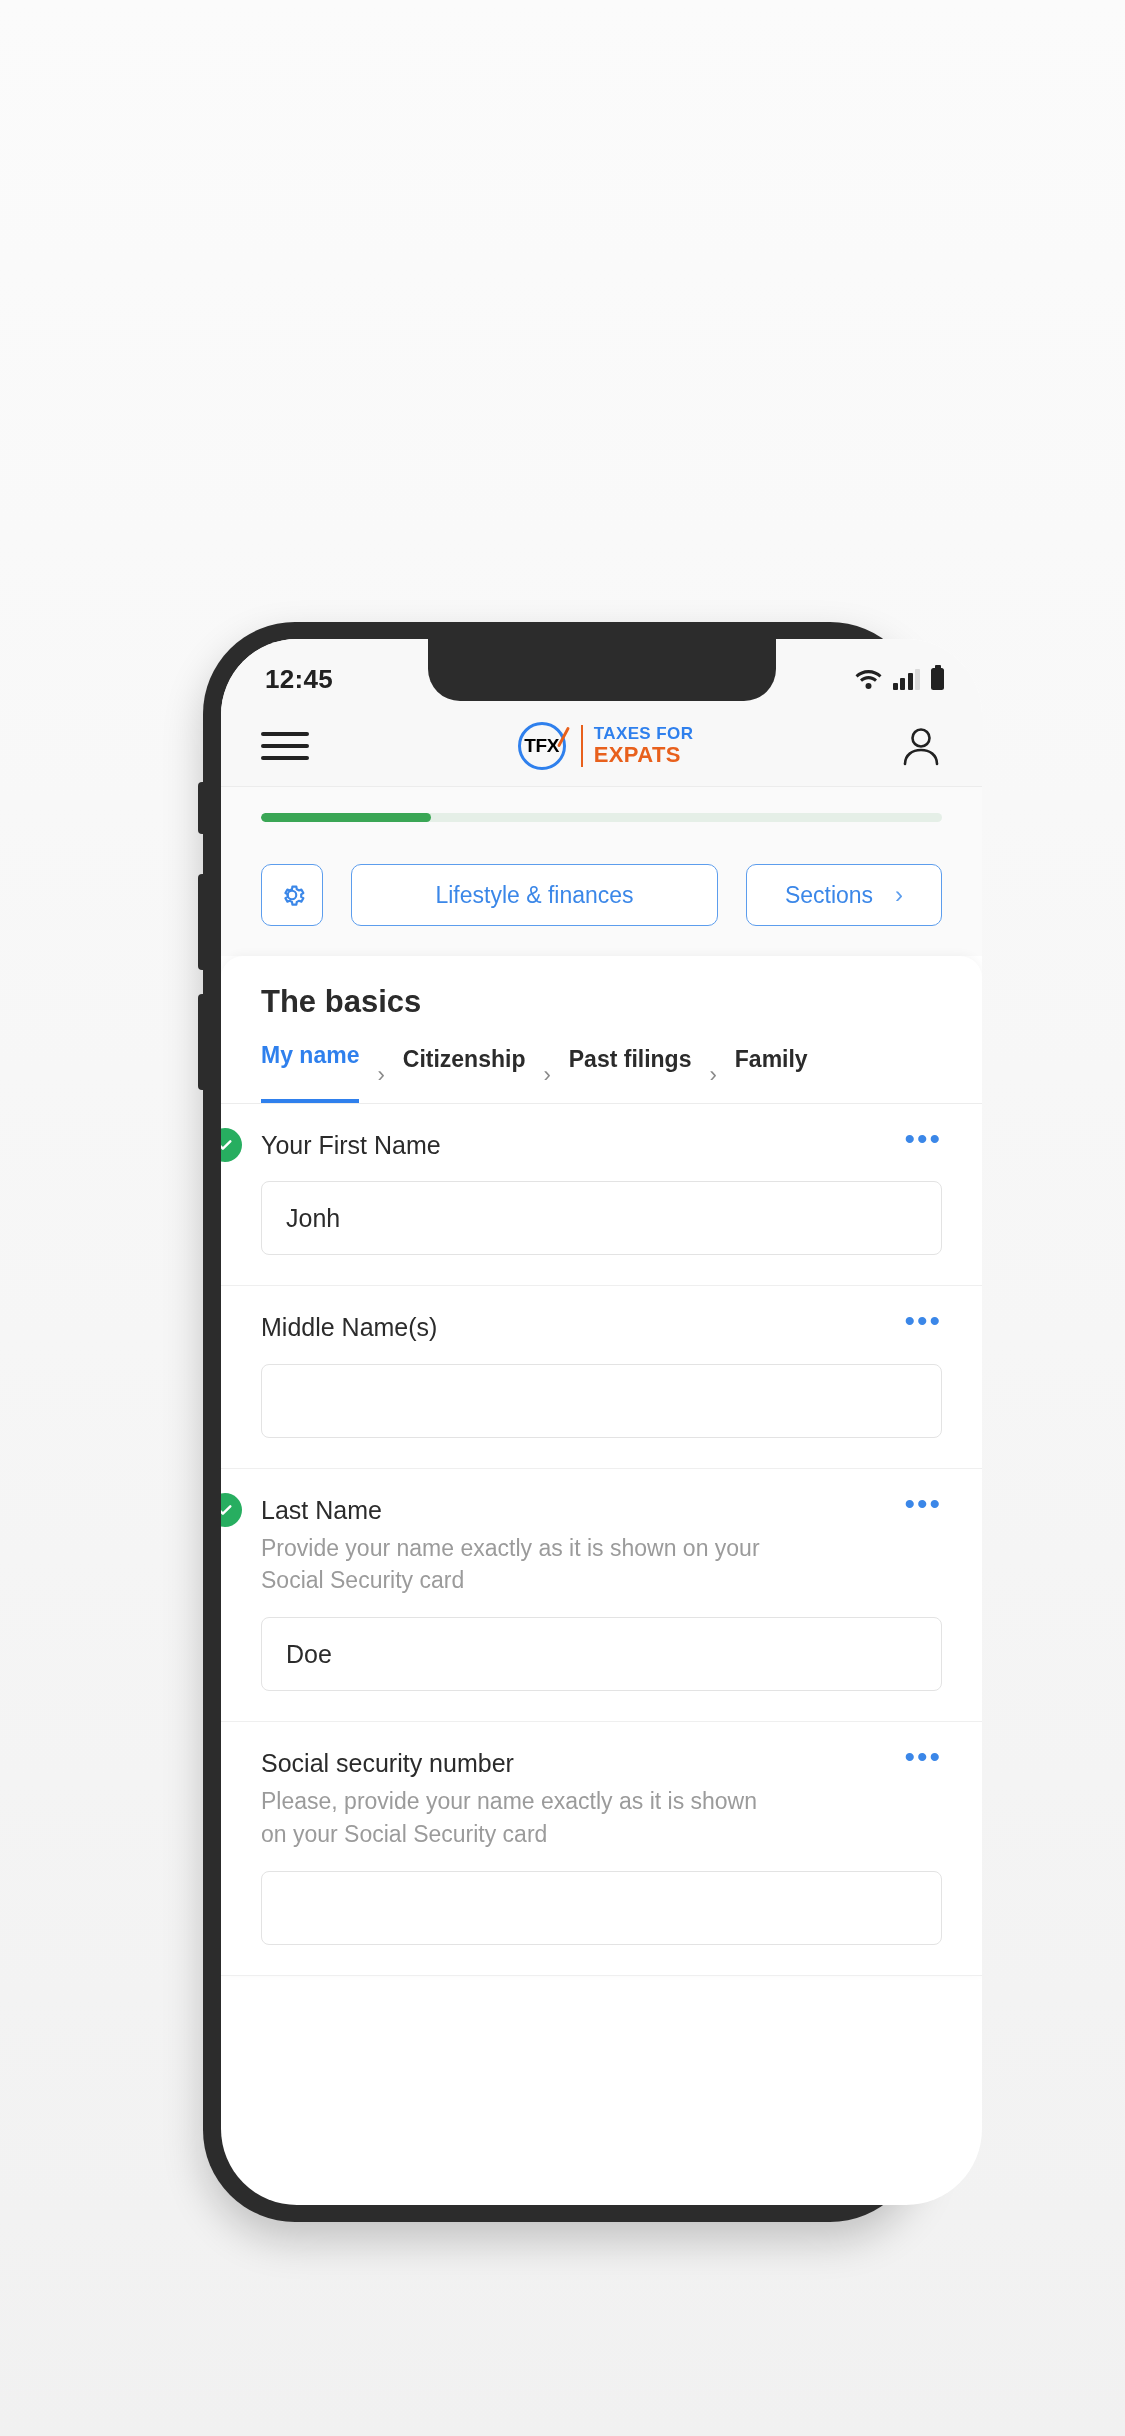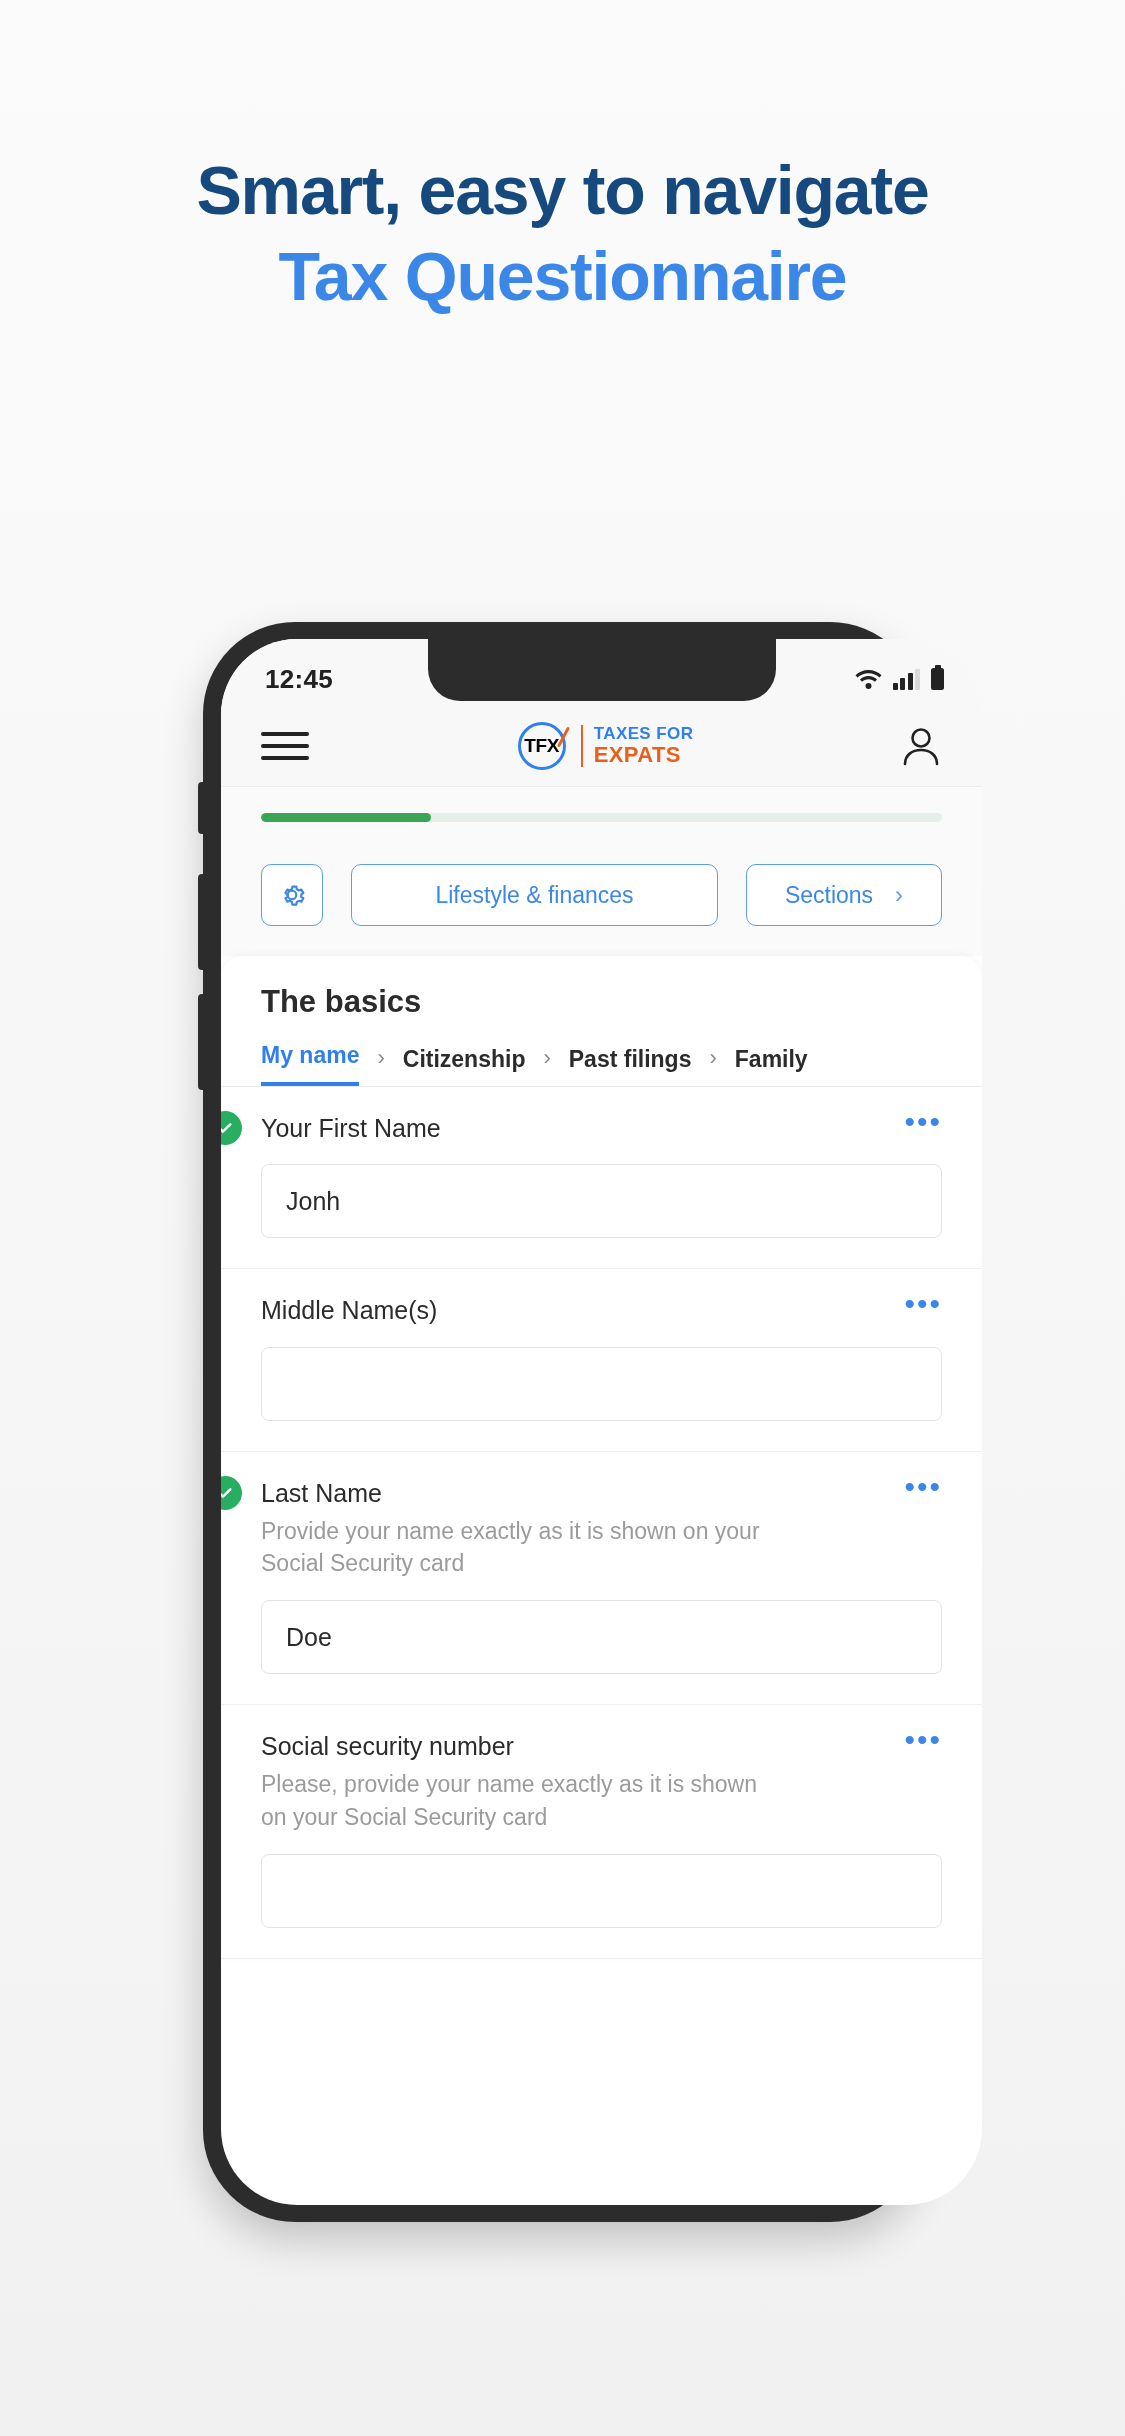--- a/index.html
+++ b/index.html
@@ -199,21 +199,21 @@
   }
   .tabs {
     display: flex; align-items: flex-end;
     padding: 0 40px;
     border-bottom: 1px solid #ececec;
     gap: 18px;
     overflow: hidden;
   }
   .tab {
     font-size: 23px; font-weight: 700; color: #2b2b2b;
-    padding-bottom: 13px; white-space: nowrap; cursor: pointer;
+    padding-bottom: 30px; white-space: nowrap; cursor: pointer;
   }
   .tab.active { color: #2f80ed; border-bottom: 4px solid #2f80ed; }
   .tab-sep { font-size: 22px; color: #8a8a8a; padding-bottom: 15px; }
 
   
   .field {
     position: relative;
     padding: 26px 40px 30px 40px;
     border-bottom: 1px solid #efefef;
   }
@@ -251,24 +251,20 @@
     background: #fff;
     cursor: text;
   }
   .input.empty { color: transparent; }
 </style>
 </head>
 <body>
 
 <div class="page">
 
-  <div class="headline">
-    <span class="l1">Smart, easy to navigate</span>
-    <span class="l2">Tax Questionnaire</span>
-  </div>
 
   <div class="phone">
     <div class="btn-vol a"></div>
     <div class="btn-vol b"></div>
     <div class="btn-vol c"></div>
     <div class="btn-pwr"></div>
 
     <div class="screen">
       <div class="notch"></div>
 

